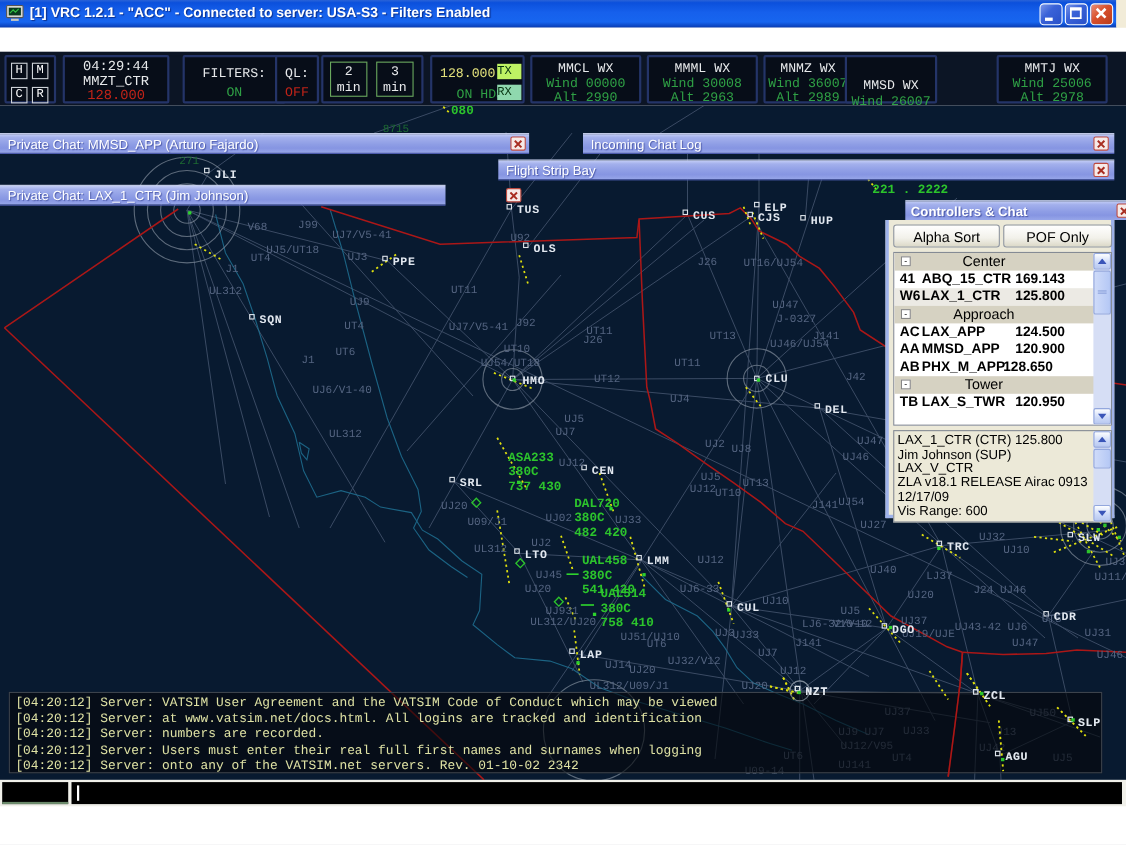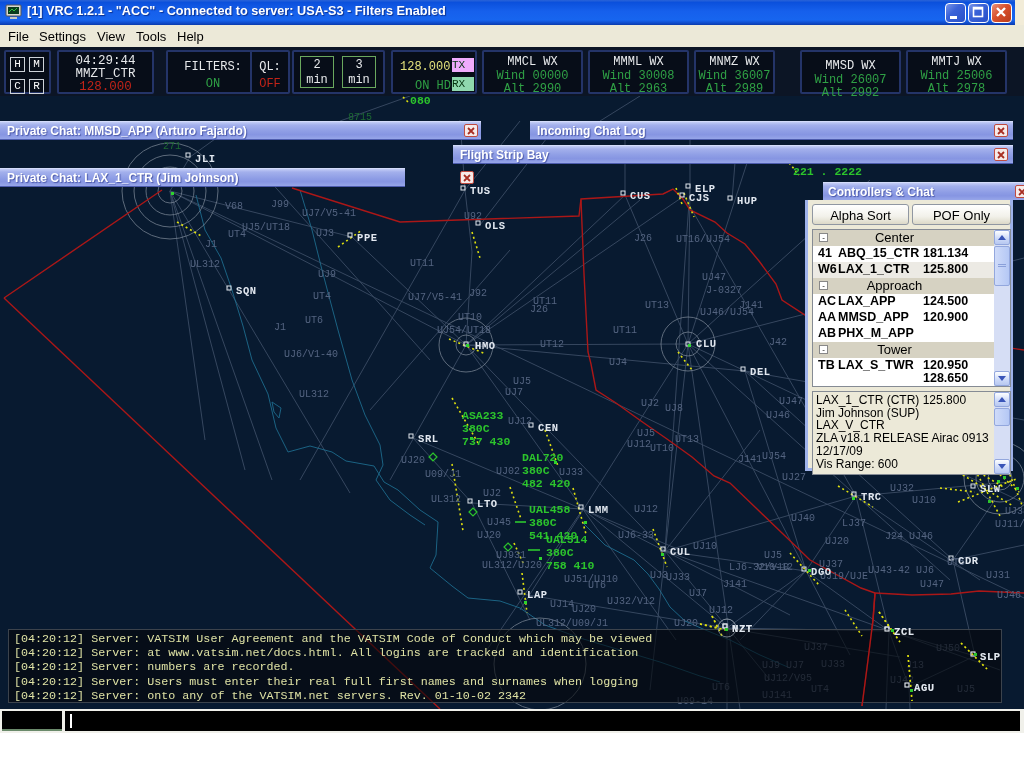--- a/index.html
+++ b/index.html
@@ -28,21 +28,21 @@
   border:2px solid #243468; border-radius:2px; color:#e7e9eb;
   font-family:"Liberation Mono", monospace; font-size:12px; text-align:center; }
 .grn { color:#2fa045; } .red { color:#c02318; } .ylw { color:#e3e17c; }
 
 #radar { position:absolute; left:0; top:96px; width:1024px; height:613px; background:#081a30; overflow:hidden; }
 
 
 .fbar { position:absolute; height:19px;
   background:linear-gradient(180deg,#c3cdf6 0%,#a3b0ec 18%,#8e9de5 55%,#8695e2 75%,#97a6e9 100%);
   border-top:1px solid #d4dcfa; border-bottom:1px solid #4d5cae; }
-.fbar .t { position:absolute; left:7px; top:2px; color:#ffffff; font-size:12px; font-weight:bold;
+.fbar .t { position:absolute; left:7px; top:2px; color:#ffffff; font-size:12px; font-weight:normal;
   text-shadow:1px 1px 1px #4a58a8; white-space:nowrap; }
 .xbtn { position:absolute; top:2px; width:14px; height:13px; background:#f6eae8;
   border:1px solid #bf4b40; border-radius:2px; color:#a82e22; font-size:9px; font-weight:bold;
   line-height:11px; text-align:center; }
 
 #console { position:absolute; left:8px; top:533px; width:994px; height:74px;
   background:rgba(5,7,10,0.62); border:1px solid #3c434c;
   font-family:"Liberation Mono", monospace; font-size:11.7px; color:#dfe2a4;
   line-height:14.2px; padding:2px 0 0 5px; white-space:pre; }
 
@@ -90,50 +90,43 @@
         </svg></div>
     <div class="wbtn" id="btnmax"><svg width="19" height="18">
           <rect x="4.5" y="3.5" width="9" height="9" fill="none" stroke="#fff" stroke-width="1.6"></rect>
           <rect x="4" y="3" width="10" height="2.6" fill="#fff"></rect>
         </svg></div>
     <div class="wbtn" id="btncls"><svg width="19" height="18">
           <path d="M5 4 L13 12 M13 4 L5 12" stroke="#fff" stroke-width="2.4"></path>
         </svg></div>
   </div>
   <div id="tcorner"></div>
-  <div id="menubar">
-    <span style="left:8px">File</span>
-      <span style="left:39px">Settings</span>
-      <span style="left:97px">View</span>
-      <span style="left:136px">Tools</span>
-      <span style="left:177px">Help</span>
-  </div>
   <div id="toolbar">
     <div class="tpanel" style="left:4px; width:47px;">
       <div style="position:absolute;left:4px;top:5px;width:15px;height:15px;border:1px solid #cdd2d8;color:#fff;font-size:11px;line-height:13px;">H</div>
       <div style="position:absolute;left:23px;top:5px;width:15px;height:15px;border:1px solid #cdd2d8;color:#fff;font-size:11px;line-height:13px;">M</div>
       <div style="position:absolute;left:4px;top:27px;width:15px;height:15px;border:1px solid #cdd2d8;color:#fff;font-size:11px;line-height:13px;">C</div>
       <div style="position:absolute;left:23px;top:27px;width:15px;height:15px;border:1px solid #cdd2d8;color:#fff;font-size:11px;line-height:13px;">R</div>
     </div>
     <div class="tpanel" style="left:57px; width:97px; padding-top:3px; font-size:12.5px; line-height:13px;">04:29:44<br>MMZT_CTR<br><span class="red">128.000</span></div>
     <div class="tpanel" style="left:166px; width:94px; padding-top:7px; line-height:17px;">FILTERS:<br><span class="grn">ON</span></div>
     <div class="tpanel" style="left:250px; width:40px; padding-top:7px; line-height:17px;">QL:<br><span class="red">OFF</span></div>
     <div class="tpanel" style="left:292px; width:93px;">
       <div style="position:absolute;left:6px;top:4px;width:34px;height:32px;border:1px solid #6aa85e;line-height:15px;padding-top:1px;">2<br>min</div>
       <div style="position:absolute;left:48px;top:4px;width:34px;height:32px;border:1px solid #6aa85e;line-height:15px;padding-top:1px;">3<br>min</div>
     </div>
     <div class="tpanel" style="left:391px; width:86px; padding-top:6px; line-height:19px; text-align:left;">
       <span class="ylw" style="margin-left:7px;">128.000</span><br><span class="grn" style="margin-left:22px;">ON HDST</span>
-      <div style="position:absolute;left:59px;top:6px;width:22px;height:14px;background:#f0abfc;color:#05330f;font-size:11px;line-height:14px;">TX</div>
+      <div style="position:absolute;left:59px;top:6px;width:22px;height:14px;background:#bef264;color:#05330f;font-size:11px;line-height:14px;">TX</div>
       <div style="position:absolute;left:59px;top:25px;width:22px;height:14px;background:#8fd8ae;color:#05330f;font-size:11px;line-height:14px;">RX</div>
     </div>
     <div class="tpanel" style="left:482px; width:101px; padding-top:4px; font-size:12px; line-height:13.5px;">MMCL WX<br><span class="grn">Wind 00000<br>Alt 2990</span></div>
     <div class="tpanel" style="left:588px; width:101px; padding-top:4px; font-size:12px; line-height:13.5px;">MMML WX<br><span class="grn">Wind 30008<br>Alt 2963</span></div>
     <div class="tpanel" style="left:694px; width:81px; padding-top:4px; font-size:12px; line-height:13.5px;">MNMZ WX<br><span class="grn">Wind 36007<br>Alt 2989</span></div>
-    <div class="tpanel" style="left:800px; width:101px; padding-top:8px; font-size:12px; line-height:13.5px;">MMSD WX<br><span class="grn">Wind 26007<br>Alt 2992</span></div>
+    <div class="tpanel" style="left:768px; width:84px; padding-top:20px; font-size:12px; line-height:13.5px;">MMSD WX<br><span class="grn">Wind 26007<br>Alt 2992</span></div>
     <div class="tpanel" style="left:906px; width:101px; padding-top:4px; font-size:12px; line-height:13.5px;">MMTJ WX<br><span class="grn">Wind 25006<br>Alt 2978</span></div>
   </div>
   <div id="radar">
 <svg id="map" width="1024" height="613" viewBox="0 96 1024 613" style="position:absolute;left:0;top:0;">
 <g stroke="#41516a" stroke-width="0.9" fill="none" opacity="0.9">
 <line x1="170" y1="191" x2="350" y2="493"></line>
 <line x1="170" y1="191" x2="272" y2="480"></line>
 <line x1="170" y1="191" x2="245" y2="470"></line>
 <line x1="170" y1="191" x2="205" y2="440"></line>
 <line x1="170" y1="191" x2="352" y2="237"></line>
@@ -553,42 +546,42 @@
               <path d="M1 1 L7 7 M7 1 L1 7" stroke="#a82e22" stroke-width="1.8" fill="none"></path>
             </svg></div>
         </div>
   <div class="cbtn" style="left:4px; width:97px;">Alpha Sort</div>
   <div class="cbtn" style="left:104px; width:99px;">POF Only</div>
   <div id="clist">
     <div class="crow chead"><span style="position:absolute;left:6px;top:3px;width:9px;height:9px;border:1px solid #888;background:#fff;font-size:8px;line-height:8px;">-</span>Center</div>
     <div class="crow">
             <b style="left:5px;">41</b>
             <b style="left:25px;text-align:right;">ABQ_15_CTR</b>
-            <b style="left:110px;">181.134</b>
+            <b style="left:110px;">169.143</b>
           </div>
     <div class="crow cgray">
             <b style="left:5px;">W6</b>
             <b style="left:25px;">LAX_1_CTR</b>
             <b style="left:110px;">125.800</b>
           </div>
     <div class="crow chead"><span style="position:absolute;left:6px;top:3px;width:9px;height:9px;border:1px solid #888;background:#fff;font-size:8px;line-height:8px;">-</span>Approach</div>
     <div class="crow">
             <b style="left:5px;">AC</b>
             <b style="left:25px;">LAX_APP</b>
             <b style="left:110px;">124.500</b>
           </div>
     <div class="crow">
             <b style="left:5px;">AA</b>
             <b style="left:25px;">MMSD_APP</b>
             <b style="left:110px;">120.900</b>
           </div>
     <div class="crow">
             <b style="left:5px;">AB</b>
             <b style="left:25px;">PHX_M_APP</b>
-            <b style="left:110px;margin-top:45px;">128.650</b>
+            <b style="left:99px;">128.650</b>
           </div>
     <div class="crow chead"><span style="position:absolute;left:6px;top:3px;width:9px;height:9px;border:1px solid #888;background:#fff;font-size:8px;line-height:8px;">-</span>Tower</div>
     <div class="crow">
             <b style="left:5px;">TB</b>
             <b style="left:25px;">LAX_S_TWR</b>
             <b style="left:110px;">120.950</b>
           </div>
     <div class="sbar" style="height:156px;">
       <div class="sbtn" style="top:0;"><svg width="8" height="5" style="margin-top:4px;">
                 <path d="M4 0 L8 5 L0 5 Z" fill="#3a55b8"></path>

